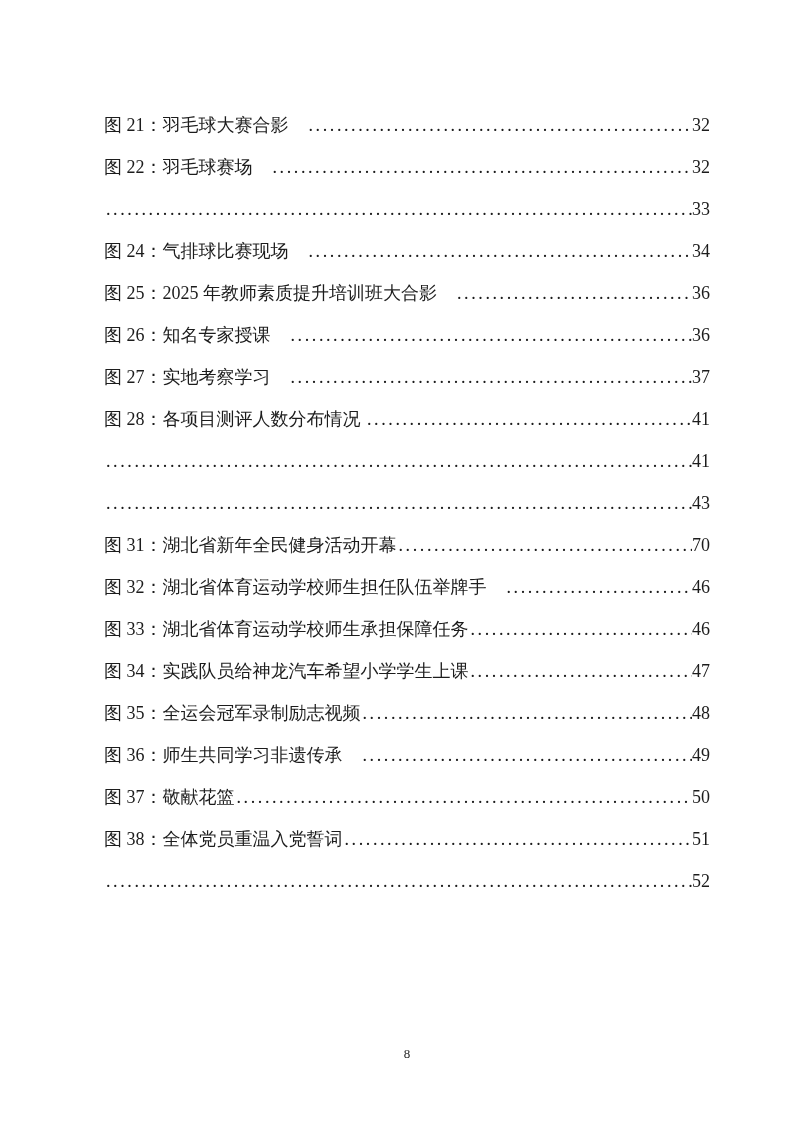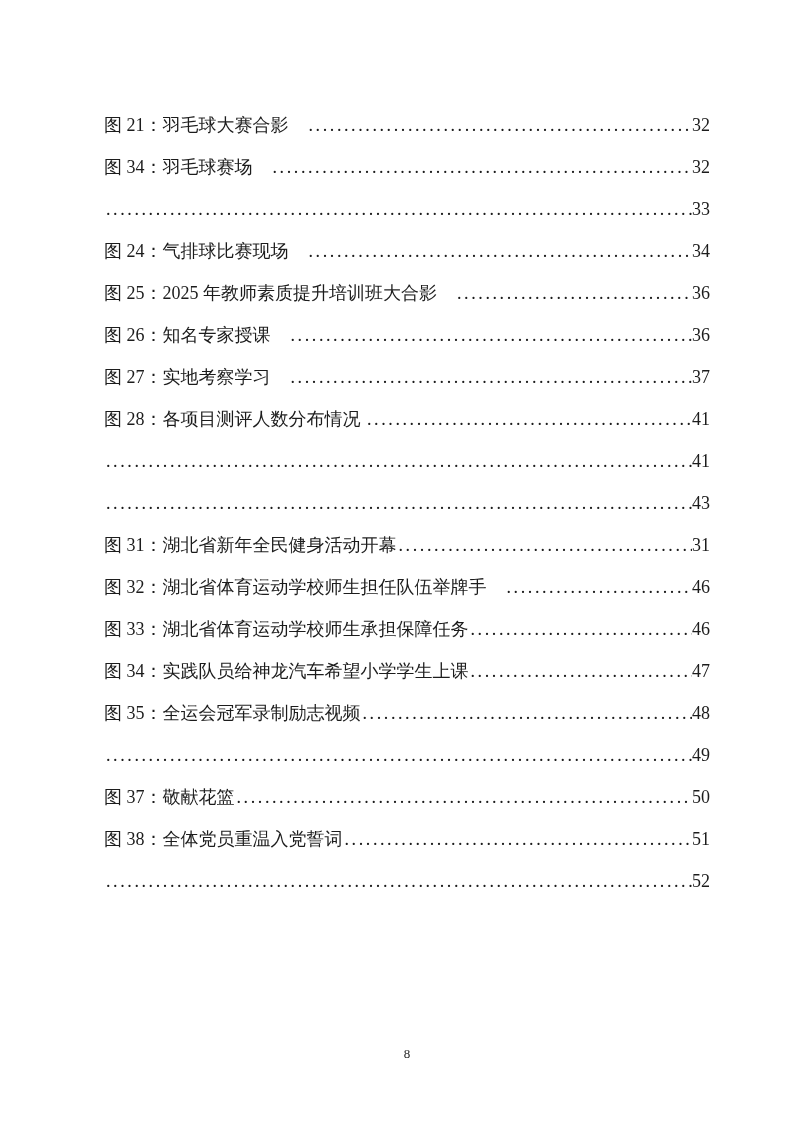--- a/index.html
+++ b/index.html
@@ -59,21 +59,21 @@
 <body>
 
 <div class="page">
   <div class="toc" id="toc">
       <div class="toc-row">
         <span class="toc-title">图 21：羽毛球大赛合影　</span>
         <span class="toc-leader">..........................................................................................</span>
         <span class="toc-page">32</span>
       </div>
       <div class="toc-row">
-        <span class="toc-title">图 34：羽毛球赛场　</span>
+        <span class="toc-title">图 22：羽毛球赛场　</span>
         <span class="toc-leader">..........................................................................................</span>
         <span class="toc-page">32</span>
       </div>
       <div class="toc-row">
         <span class="toc-leader">..........................................................................................</span>
         <span class="toc-page">33</span>
       </div>
       <div class="toc-row">
         <span class="toc-title">图 24：气排球比赛现场　</span>
         <span class="toc-leader">..........................................................................................</span>
@@ -103,21 +103,21 @@
         <span class="toc-leader">..........................................................................................</span>
         <span class="toc-page">41</span>
       </div>
       <div class="toc-row">
         <span class="toc-leader">..........................................................................................</span>
         <span class="toc-page">43</span>
       </div>
       <div class="toc-row">
         <span class="toc-title">图 31：湖北省新年全民健身活动开幕</span>
         <span class="toc-leader">..........................................................................................</span>
-        <span class="toc-page">31</span>
+        <span class="toc-page">70</span>
       </div>
       <div class="toc-row">
         <span class="toc-title">图 32：湖北省体育运动学校师生担任队伍举牌手　</span>
         <span class="toc-leader">..........................................................................................</span>
         <span class="toc-page">46</span>
       </div>
       <div class="toc-row">
         <span class="toc-title">图 33：湖北省体育运动学校师生承担保障任务</span>
         <span class="toc-leader">..........................................................................................</span>
         <span class="toc-page">46</span>
@@ -126,20 +126,21 @@
         <span class="toc-title">图 34：实践队员给神龙汽车希望小学学生上课</span>
         <span class="toc-leader">..........................................................................................</span>
         <span class="toc-page">47</span>
       </div>
       <div class="toc-row">
         <span class="toc-title">图 35：全运会冠军录制励志视频</span>
         <span class="toc-leader">..........................................................................................</span>
         <span class="toc-page">48</span>
       </div>
       <div class="toc-row">
+        <span class="toc-title">图 36：师生共同学习非遗传承　</span>
         <span class="toc-leader">..........................................................................................</span>
         <span class="toc-page">49</span>
       </div>
       <div class="toc-row">
         <span class="toc-title">图 37：敬献花篮</span>
         <span class="toc-leader">..........................................................................................</span>
         <span class="toc-page">50</span>
       </div>
       <div class="toc-row">
         <span class="toc-title">图 38：全体党员重温入党誓词</span>

